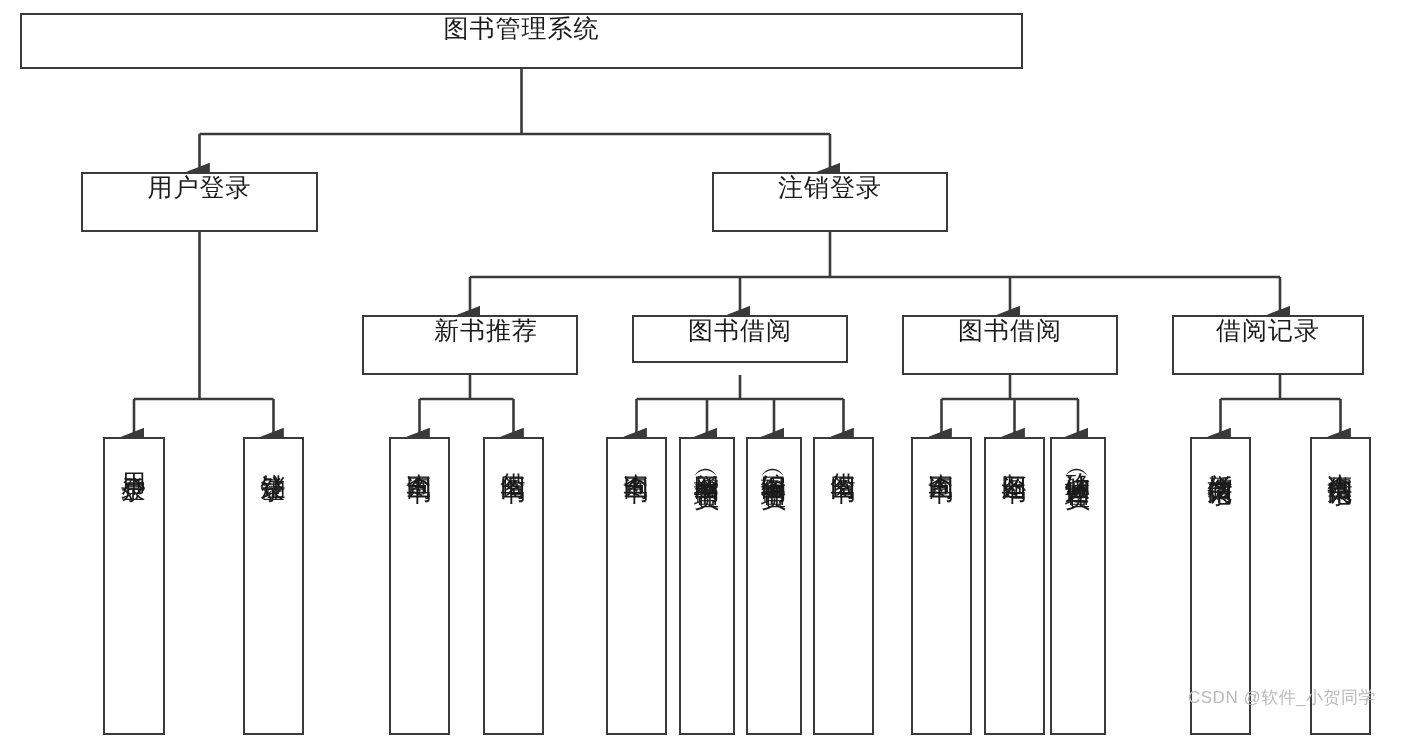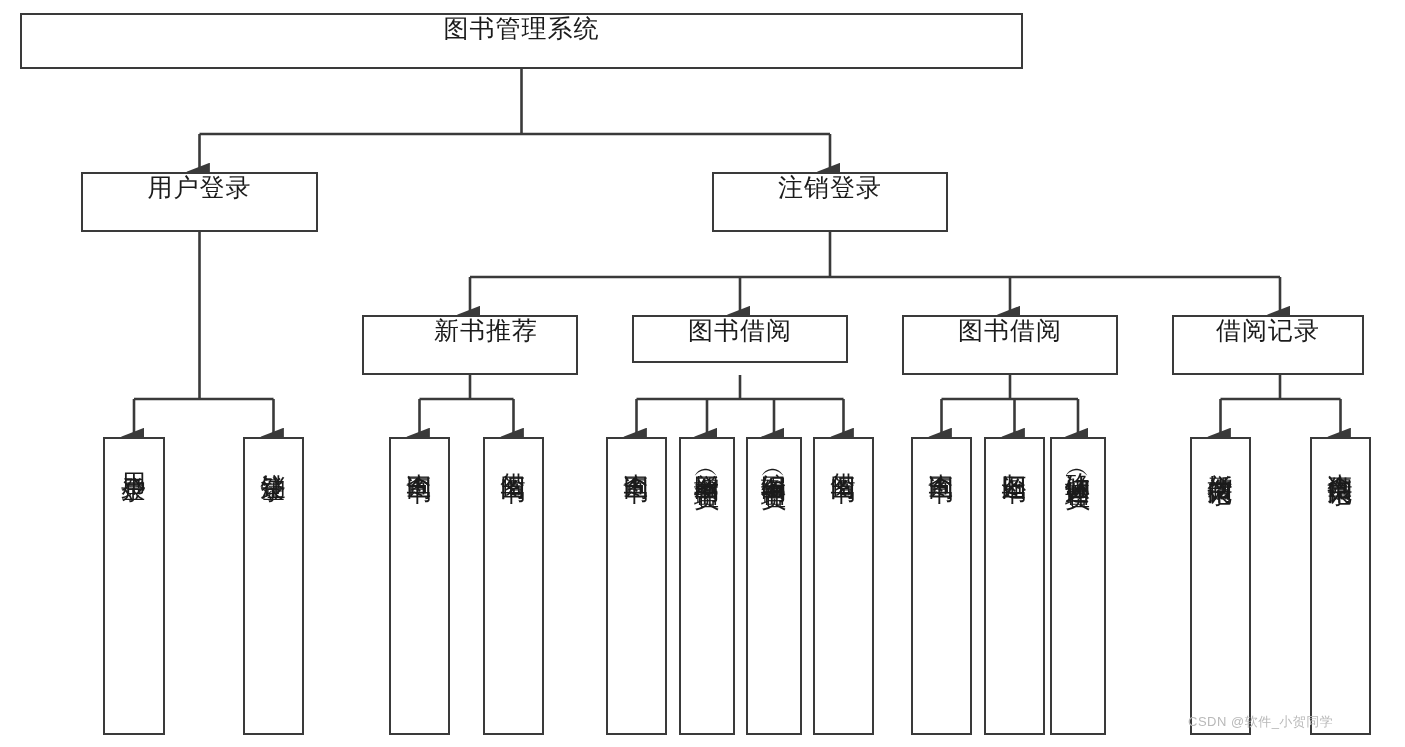--- a/index.html
+++ b/index.html
@@ -50,22 +50,22 @@
     writing-mode: vertical-rl;
     text-orientation: upright;
     font-size: 25px;
     line-height: 1.12;
     letter-spacing: 2px;
     white-space: nowrap;
   }
   .watermark {
     position: absolute;
     left: 1188px;
-    top: 713px;
-    font-size: 13px;
+    top: 686px;
+    font-size: 17px;
     color: #b9b9b9;
     white-space: nowrap;
     z-index: 3;
     letter-spacing: 0.5px;
   }
 </style>
 </head>
 <body>
 
 <div id="canvas">

